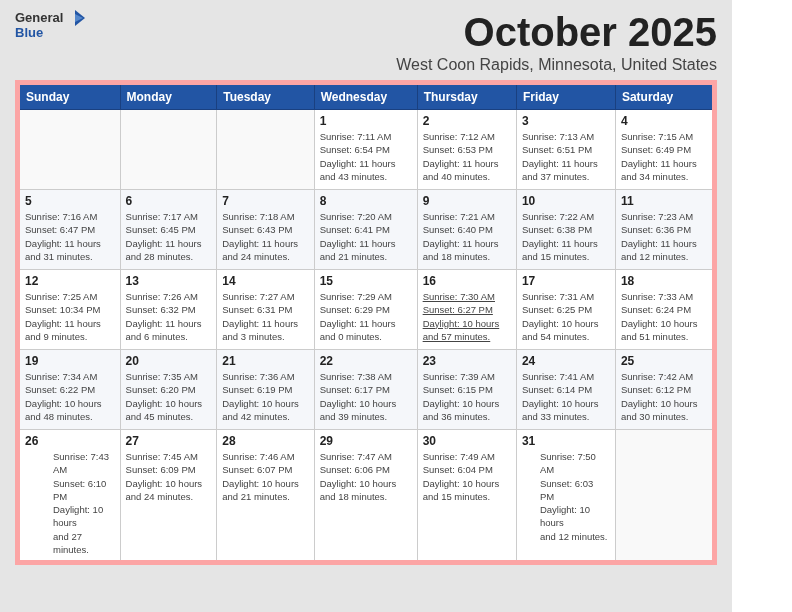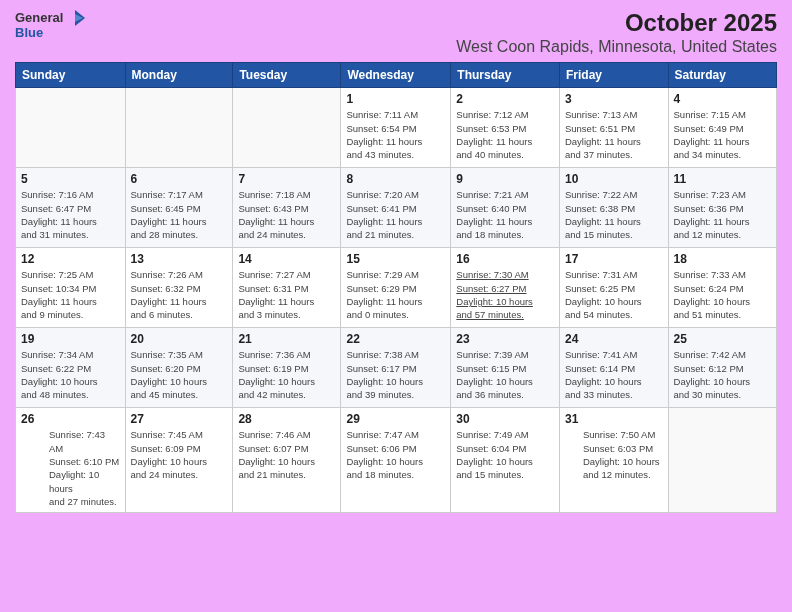--- a/index.html
+++ b/index.html
@@ -4,54 +4,54 @@
   <style>
     * { box-sizing: border-box; margin: 0; padding: 0; }
     body {
       font-family: Arial, sans-serif;
       background: #fff;
       width: 792px;
       height: 612px;
       overflow: hidden;
     }
     .page {
-      width: 792px;
+      width: 732px;
       height: 612px;
       padding: 10px 15px;
-      background: #f0abfc;
+      background: #e5e5e5;
     }
     .header {
       display: flex;
       align-items: flex-start;
       justify-content: space-between;
       margin-bottom: 6px;
     }
     .logo {
       display: flex;
       align-items: center;
       gap: 2px;
     }
     .title-section {
       text-align: right;
     }
     .month-title {
-      font-size: 24px;
+      font-size: 40px;
       font-weight: bold;
       color: #222;
       line-height: 1.1;
     }
     .location-title {
       font-size: 16px;
       color: #444;
       margin-top: 2px;
     }
     .calendar {
       width: 100%;
       border-collapse: collapse;
-      border: 1px solid #fca5a5;
+      border: 5px solid #fca5a5;
     }
     .calendar th {
       background-color: #2255a4;
       color: #fff;
       text-align: left;
       padding: 5px 6px;
       font-size: 12px;
       font-weight: bold;
       border: 1px solid #1a4080;
     }

